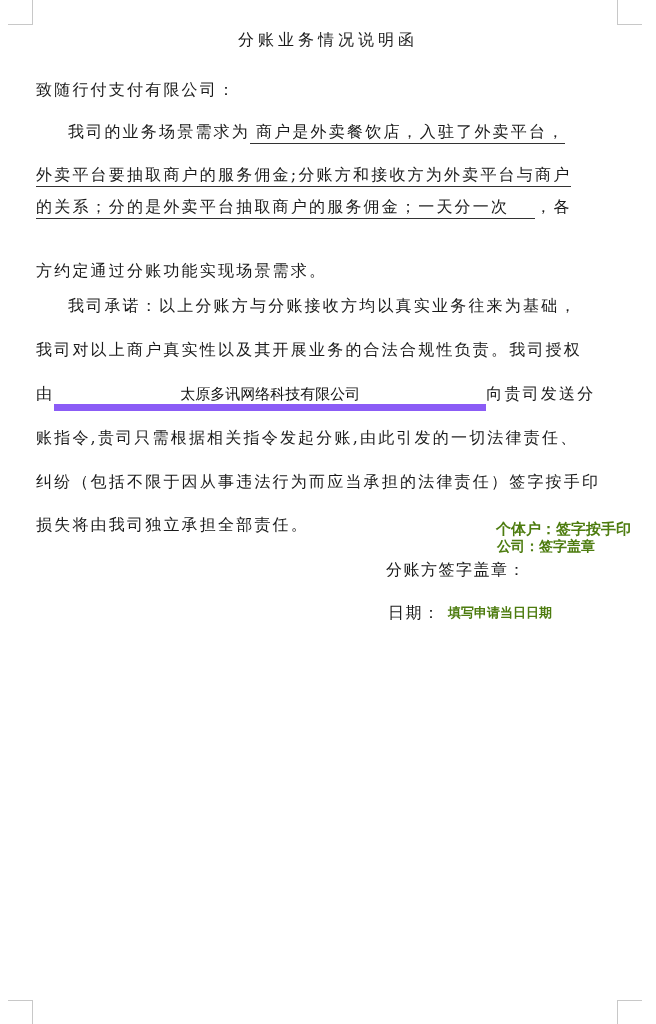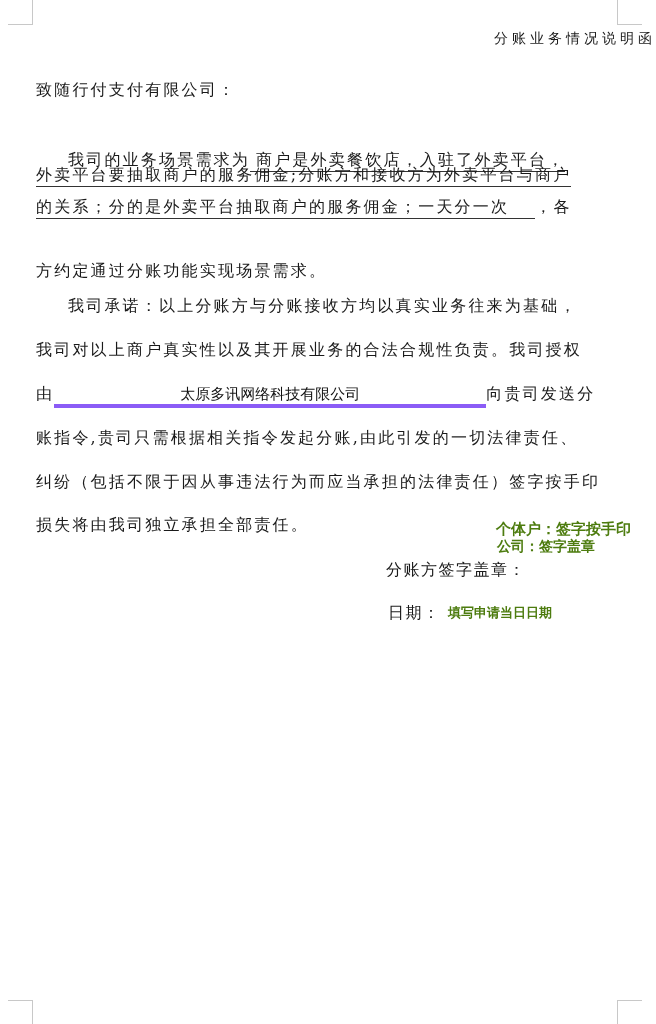--- a/index.html
+++ b/index.html
@@ -6,40 +6,40 @@
   body {
     width:656px; height:1024px; background:#ffffff; position:relative; overflow:hidden;
     font-family: "DejaVu Serif", "Liberation Serif", serif; color:#1a1a1a;
   }
   .corner { position:absolute; border-color:#c8c8c8; border-style:solid; width:24px; height:24px; }
   .c-tl { left:8px; top:0; border-width:0 1px 1px 0; }
   .c-tr { left:617px; top:0; border-width:0 0 1px 1px; }
   .c-bl { left:8px; top:1000px; border-width:1px 1px 0 0; }
   .c-br { left:617px; top:1000px; border-width:1px 0 0 1px; }
 
-  .title { position:absolute; top:30px; left:0; width:656px; text-align:right; font-size:14px; letter-spacing:4px; }
+  .title { position:absolute; top:30px; left:0; width:656px; text-align:center; font-size:16px; letter-spacing:4px; }
   .line { position:absolute; left:36px; font-size:16px; letter-spacing:2.2px; white-space:nowrap; }
   .u { border-bottom:1px solid #333; padding-bottom:2px; }
-  .blank { display:inline-block; border-bottom:4px solid #8b5cf6; text-align:center; }
+  .blank { display:inline-block; border-bottom:7px solid #8b5cf6; text-align:center; }
   .company { font-family:"Liberation Sans", sans-serif; font-size:15px; letter-spacing:0; color:#111; }
   .red { color:#4d7c0f; font-family:"Liberation Sans", "DejaVu Sans", sans-serif; font-weight:bold; position:absolute; white-space:nowrap; }
 </style>
 </head>
 <body>
 
 <div class="corner c-tl"></div>
 <div class="corner c-tr"></div>
 <div class="corner c-bl"></div>
 <div class="corner c-br"></div>
 
 <div class="title">分账业务情况说明函</div>
 
 <div class="line" style="top:80px;">致随行付支付有限公司：</div>
 
-<div class="line" style="top:122px; left:68px;margin-top:28px;">
+<div class="line" style="top:122px; left:68px;">
   <span>我司的业务场景需求为</span><span class="u" style="padding-left:6px;">商户是外卖餐饮店，入驻了外卖平台，</span>
 </div>
 <div class="line" style="top:165px;">
   <span class="u">外卖平台要抽取商户的服务佣金;分账方和接收方为外卖平台与商户</span>
 </div>
 <div class="line" style="top:197px;">
   <span class="u" style="padding-right:26px;">的关系；分的是外卖平台抽取商户的服务佣金；一天分一次</span><span>，各</span>
 </div>
 <div class="line" style="top:253px;margin-top:8px;">方约定通过分账功能实现场景需求。</div>
 

